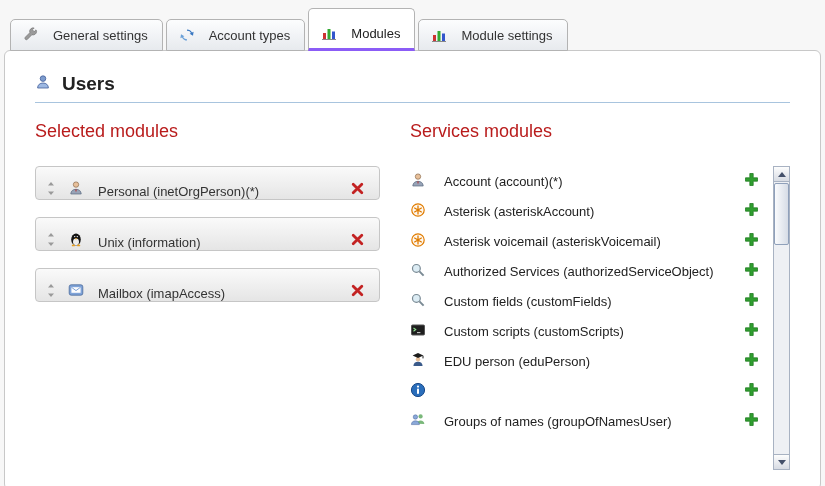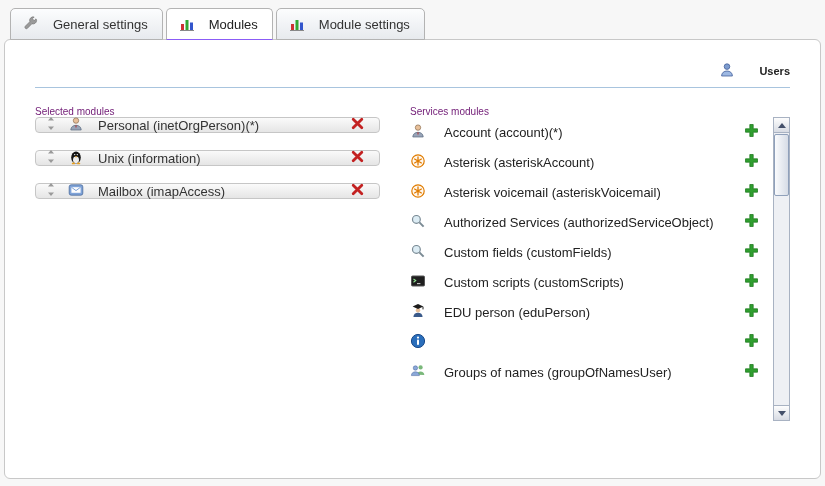--- a/index.html
+++ b/index.html
@@ -30,22 +30,22 @@
     padding: 7px 14px 7px 12px;
     background: linear-gradient(#fcfdfe, #e7eaee);
     border: 1px solid #b3b3b3;
     border-radius: 5px 5px 0 0;
     color: #333;
     cursor: pointer;
     white-space: nowrap;
   }
   .tab.active {
     background: #fff;
-    border-bottom: 1px solid #8b5cf6;
-    padding-top: 7px;
+    border-bottom: 3px solid #8b5cf6;
+    padding-top: 16px;
     position: relative;
     z-index: 3;
     color: #222;
   }
   .tab svg { display: block; }
 
   
   .panel {
     position: relative;
     z-index: 1;
@@ -53,39 +53,38 @@
     height: 440px;
     background: #fff;
     border: 1px solid #c8c8c8;
     border-radius: 6px;
     overflow: hidden;
   }
 
   .section-heading {
     display: flex;
     align-items: center;
-    gap: 24px;
+    gap: 11px;
     margin: 22px 30px 0 30px;
     padding-bottom: 7px;
     border-bottom: 1px solid #a8c4de;
     font-weight: bold;
-    font-size: 11px;
+    font-size: 19px;
     color: #222;
-    justify-content: flex-end;
   }
 
   .columns { display: flex; margin: 18px 30px 0 30px; }
-  .col-heading { font-size: 10px; color: #701a75; margin-bottom: 0; }
+  .col-heading { font-size: 18px; color: #b91c1c; margin-bottom: 24px; }
 
   
   .col-left { width: 345px; flex: none; margin-right: 30px; }
   .selected-row {
-    height: 16px;
-    display: flex;
-    align-items: center;
+    height: 34px;
+    display: flex;
+    align-items: flex-end;
     padding: 0 10px;
     background: linear-gradient(#fafafa, #e5e5e5);
     border: 1px solid #c6c6c6;
     border-radius: 4px;
     margin-bottom: 17px;
     cursor: move;
   }
   .selected-row .handle { margin-right: 12px; cursor: ns-resize; }
   .selected-row .mod-icon { margin-right: 14px; }
   .selected-row .label { flex: 1; color: #333; }
@@ -141,20 +140,29 @@
 
   <div class="tabs">
     <div class="tab">
       <span>
         <svg width="16" height="16" viewBox="0 0 16 16">
             <path d="M13.6 4.4a3.6 3.6 0 0 1-4.7 3.4l-4.6 4.6a1.5 1.5 0 0 1-2.1-2.1l4.6-4.6A3.6 3.6 0 0 1 11.2 1l-1.8 1.8 1.8 1.8 1.8-1.8c.4.5.6 1 .6 1.6z" fill="#9a9a9a" stroke="#6e6e6e" stroke-width="0.6"></path>
           </svg>
       </span>
       <span>General settings</span>
     </div>
+    <div class="tab">
+      <span>
+        <svg width="16" height="16" viewBox="0 0 16 16">
+            <path d="M8 2.4a5.6 5.6 0 0 1 5 3.1l1.6-.8-.6 4-3.4-1.9 1.4-.8A4.1 4.1 0 0 0 8 3.9z" fill="#3a78c2"></path>
+            <path d="M8 13.6a5.6 5.6 0 0 1-5-3.1l-1.6.8.6-4 3.4 1.9-1.4.8A4.1 4.1 0 0 0 8 12.1z" fill="#6aa0d8"></path>
+          </svg>
+      </span>
+      <span>Account types</span>
+    </div>
     <div class="tab active">
       <span>
         <svg width="16" height="16" viewBox="0 0 16 16">
             <rect x="2" y="8" width="3" height="6" fill="#c33"></rect>
             <rect x="6.5" y="4" width="3" height="10" fill="#3a3"></rect>
             <rect x="11" y="6.5" width="3" height="7.5" fill="#35c"></rect>
             <line x1="1" y1="14.5" x2="15" y2="14.5" stroke="#888"></line>
           </svg>
       </span>
       <span>Modules</span>

